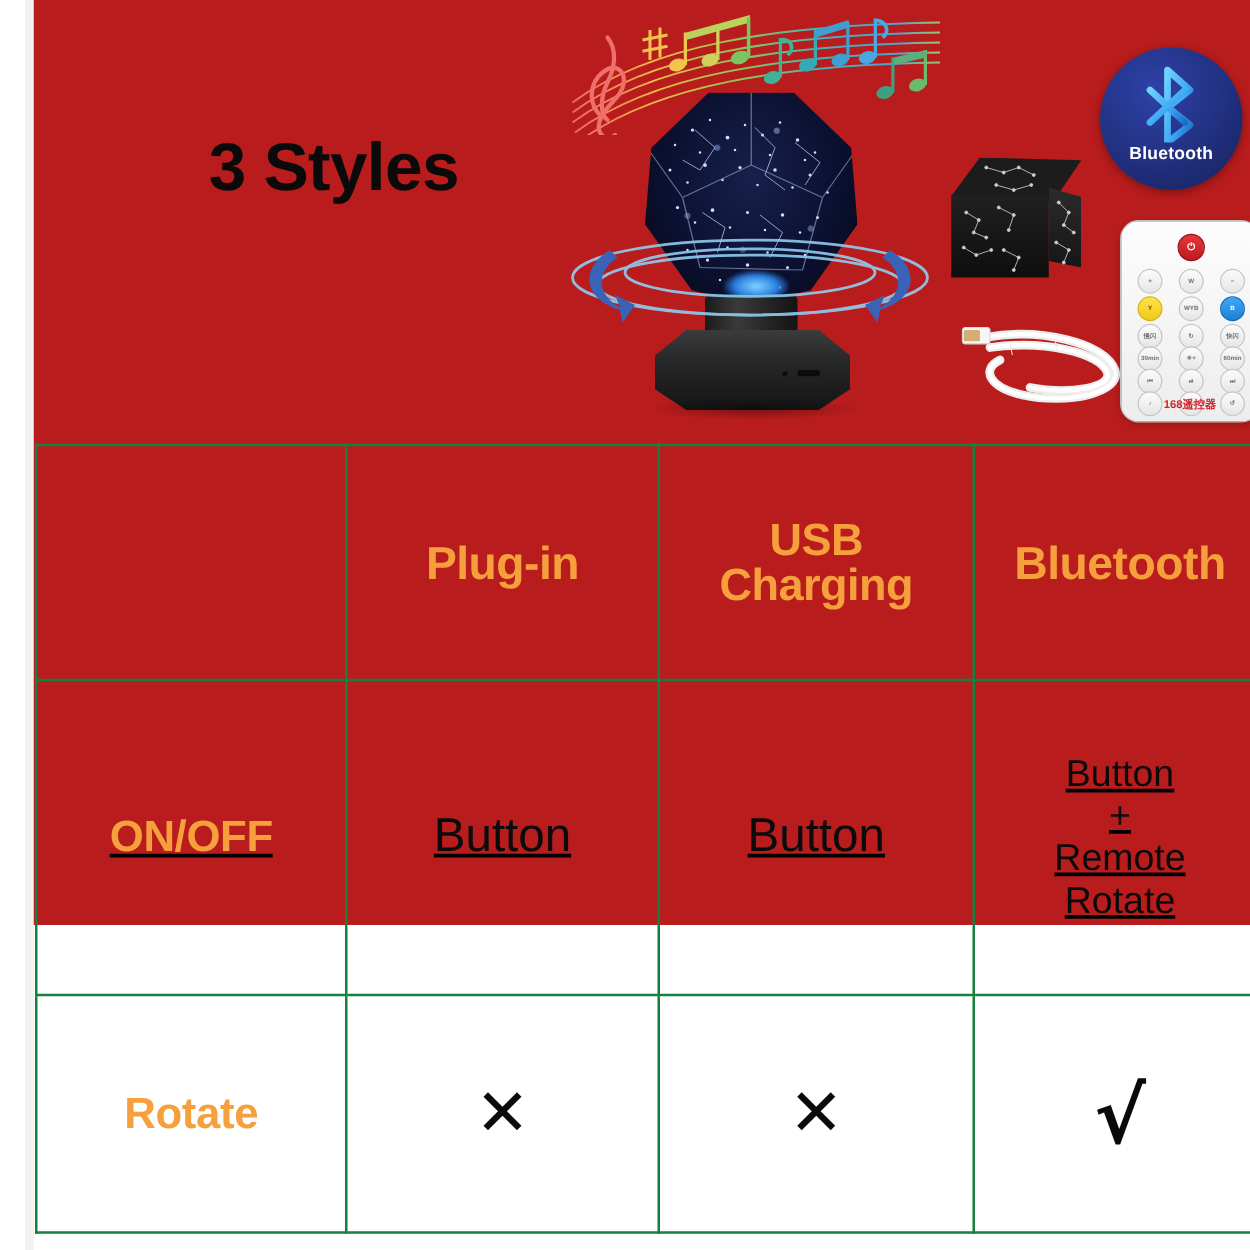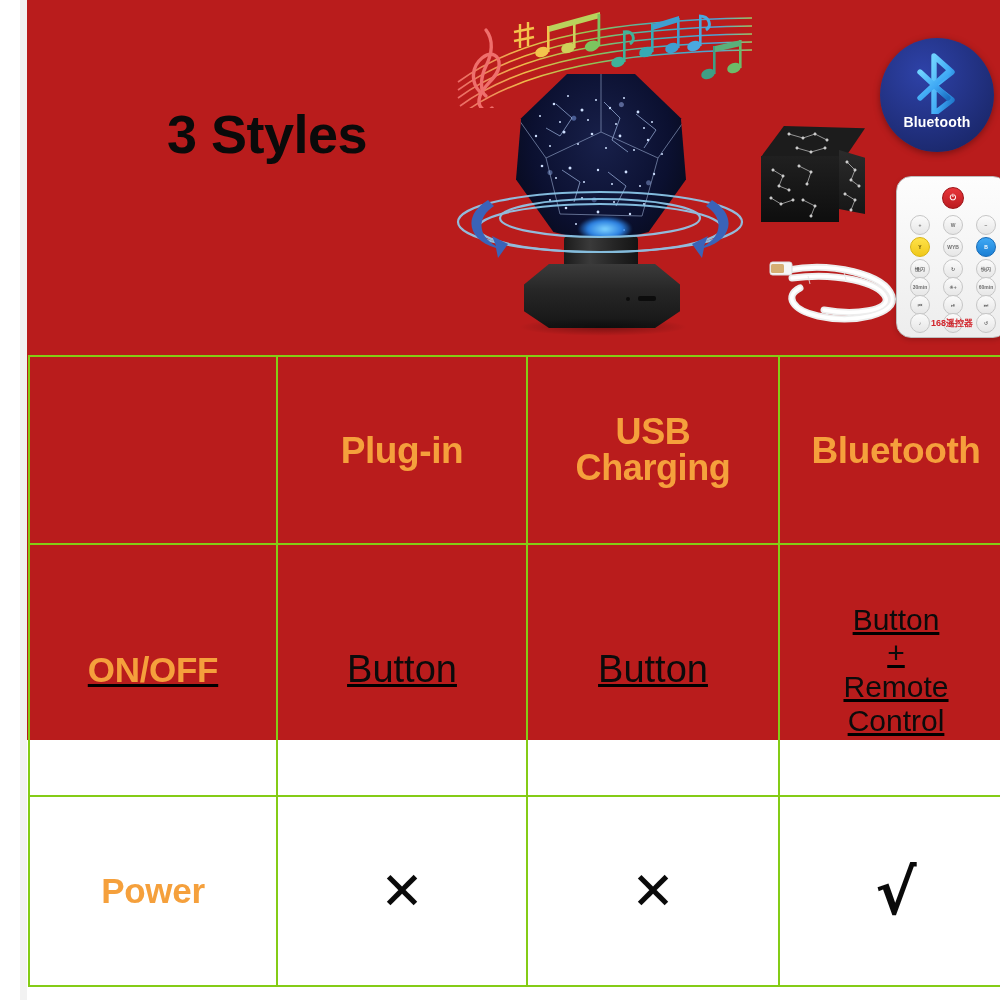--- a/index.html
+++ b/index.html
@@ -107,21 +107,21 @@
     position:absolute;left:0;bottom:7px;width:110px;text-align:center;
     color:#d2232a;font-size:9px;font-weight:bold;
   }
 
   
   .tablewrap{position:absolute;left:8px;top:355px;width:984px;height:632px;}
   table.spec{
     width:984px;height:632px;border-collapse:collapse;table-layout:fixed;
   }
   table.spec td{
-    border:2px solid #84cc16;
+    border:2px solid #15803d;
     text-align:center;vertical-align:middle;
     padding:2px 16px;
   }
   .col-label{width:248px;}
   .col-a{width:250px;}
   .col-b{width:252px;}
   .col-c{width:234px;}
 
   .rowlabel{
     color:#f5a03c;font-weight:bold;font-size:35px;line-height:1.02;
@@ -448,29 +448,29 @@
           </td>
           <td>
             <div class="cell">Button</div>
           </td>
           <td>
             <div class="cell">Button</div>
           </td>
           <td>
             <div class="cell small">Button</div>
             <div class="cell small plus">+</div>
-            <div class="cell small">Remote Control</div>
+            <div class="cell small">Remote Rotate</div>
           </td>
         </tr>
 
 
 
         <tr class="r-mus">
           <td>
-            <div class="rowlabel">Power</div>
+            <div class="rowlabel">Rotate</div>
           </td>
           <td>
             <span class="mark cross">✕</span>
           </td>
           <td>
             <span class="mark cross">✕</span>
           </td>
           <td>
             <span class="mark check">√</span>
           </td>

